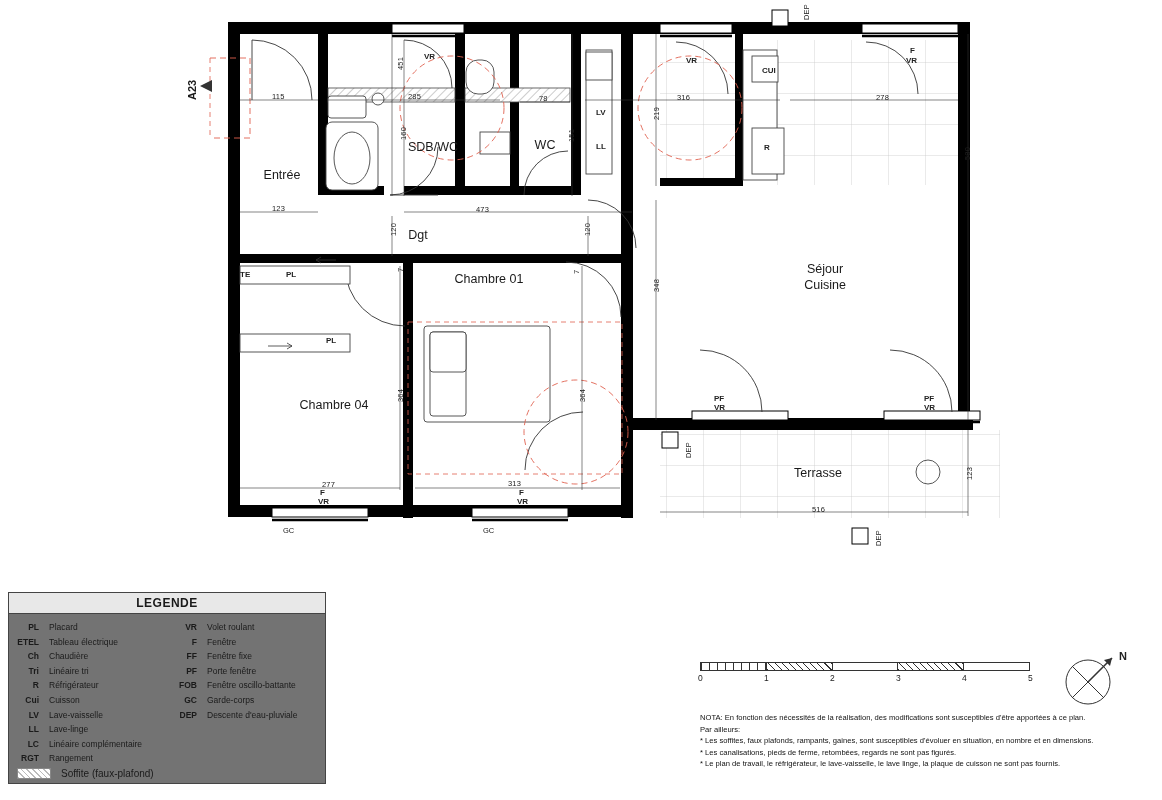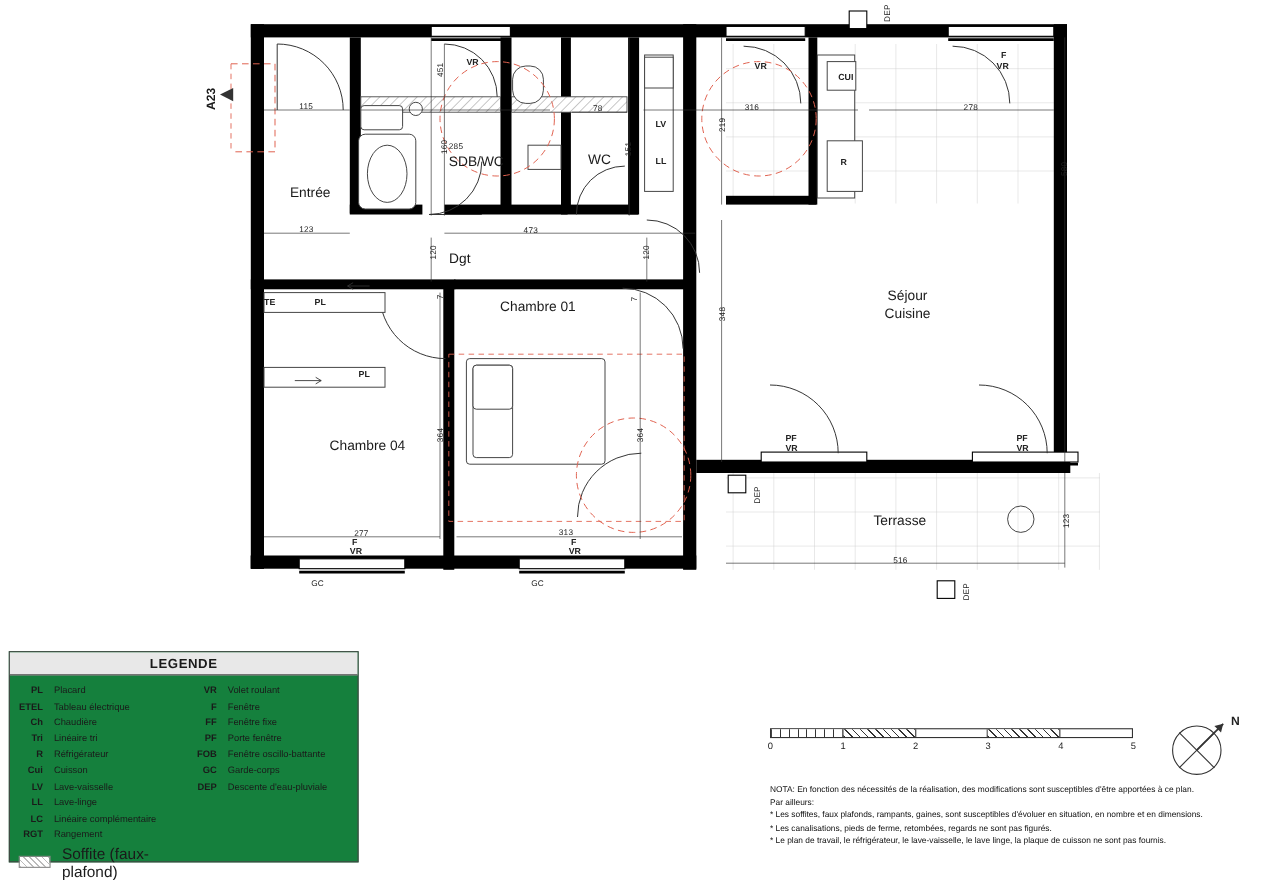--- a/index.html
+++ b/index.html
@@ -41,36 +41,36 @@
     position:absolute;
     font-size:11px;font-weight:bold;
     transform-origin:left top;
     transform:rotate(-90deg);
   }
   
   .legend{
     position:absolute;
     left:8px;top:592px;width:318px;height:192px;
     border:1px solid #444;
-    background:#15803d;
+    background:#737373;
     box-sizing:border-box;
   }
   .legend-title{
     height:20px;background:#e8e8e8;
     border-bottom:1px solid #444;
     font-size:12px;font-weight:bold;
     text-align:center;line-height:20px;
     letter-spacing:0.5px;
   }
   .legend-cols{display:flex;padding:6px 0 0 0;}
   .legend-col{width:50%;}
   .legend-row{display:flex;font-size:8.5px;line-height:14.6px;}
   .legend-abbr{width:40px;text-align:right;font-weight:bold;padding-right:10px;box-sizing:border-box;}
   .legend-def{flex:1;}
-  .legend-soffite{display:flex;align-items:center;font-size:14px;padding-left:0;margin-top:2px;}
+  .legend-soffite{display:flex;align-items:center;font-size:10px;padding-left:0;margin-top:2px;}
   .soffite-swatch{
     width:32px;height:9px;margin-right:10px;margin-left:8px;
     background:repeating-linear-gradient(45deg,#bbb 0 1px,#fff 1px 4px);
     border:1px solid #888;
   }
   
   .scalebar{position:absolute;left:700px;top:662px;}
   .scale-ticks{display:flex;height:9px;width:330px;border:1px solid #333;box-sizing:border-box;}
   .scale-seg{flex:1;border-right:1px solid #333;box-sizing:border-box;position:relative;}
   .scale-seg:last-child{border-right:none;}
@@ -291,21 +291,21 @@
 <div class="tag" style="left:318px;top:497px;">VR</div>
 <div class="tag small" style="left:283px;top:526px;">GC</div>
 <div class="tag" style="left:519px;top:488px;">F</div>
 <div class="tag" style="left:517px;top:497px;">VR</div>
 <div class="tag small" style="left:483px;top:526px;">GC</div>
 <div class="dim vert" style="left:684px;top:458px;">DEP</div>
 <div class="dim vert" style="left:874px;top:546px;">DEP</div>
 <div class="dim vert" style="left:802px;top:20px;">DEP</div>
 
 <div class="dim" style="left:272px;top:92px;">115</div>
-<div class="dim" style="left:408px;top:92px;margin-top:36px;">285</div>
+<div class="dim" style="left:408px;top:92px;">285</div>
 <div class="dim" style="left:539px;top:94px;text-align:right;">78</div>
 <div class="dim" style="left:677px;top:93px;">316</div>
 <div class="dim" style="left:876px;top:93px;">278</div>
 <div class="dim" style="left:272px;top:204px;">123</div>
 <div class="dim" style="left:476px;top:205px;">473</div>
 <div class="dim" style="left:322px;top:480px;">277</div>
 <div class="dim" style="left:508px;top:479px;">313</div>
 <div class="dim" style="left:812px;top:505px;">516</div>
 
 <div class="dim vert" style="left:396px;top:70px;">451</div>

